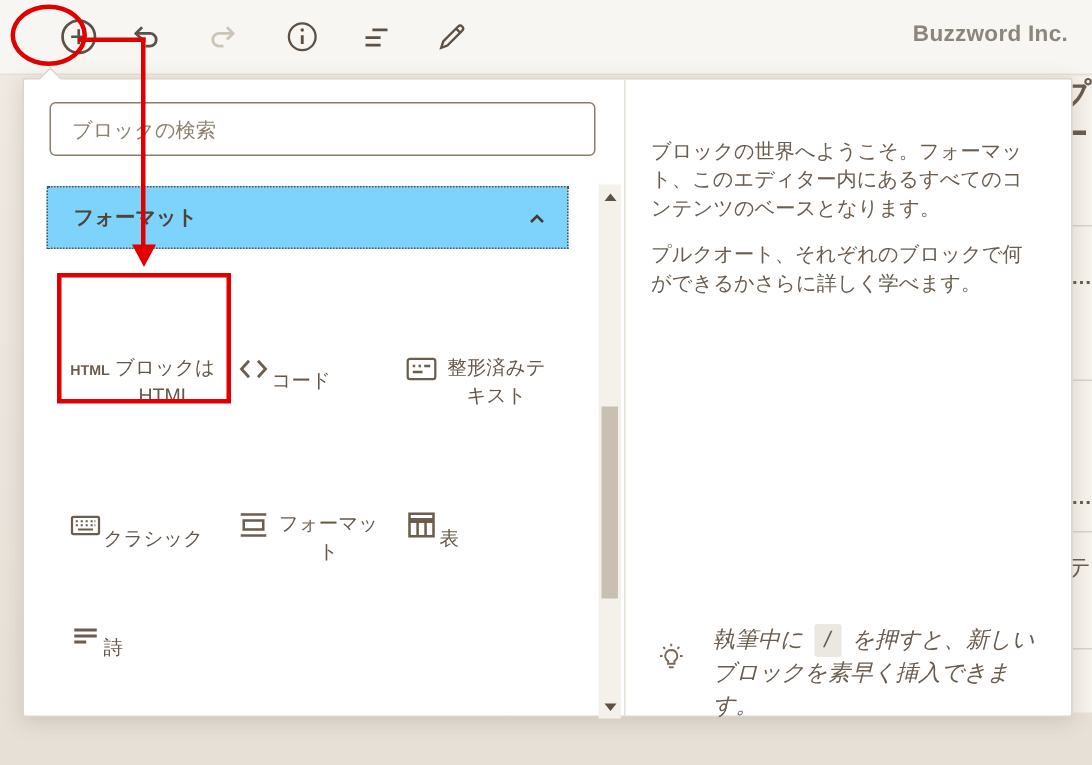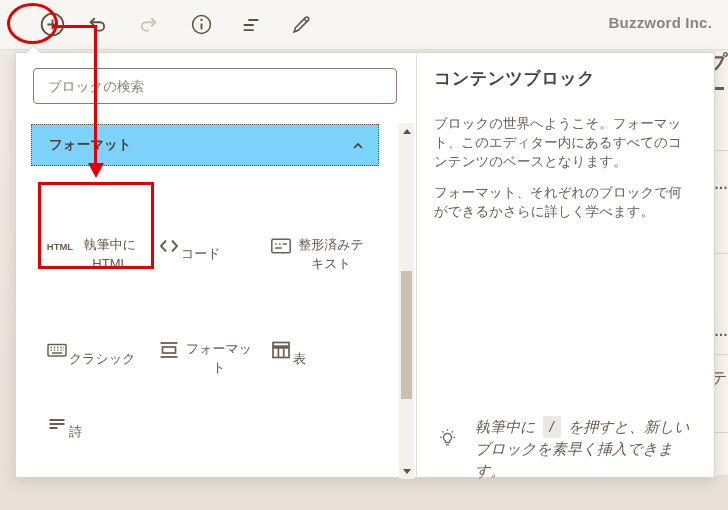--- a/index.html
+++ b/index.html
@@ -208,21 +208,21 @@
       </span>
     </div>
 
     <div class="block-grid">
       <div class="block-item">
         <span class="block-icon">
           <svg width="30" height="14" viewBox="0 0 30 14">
               <text x="15" y="11" text-anchor="middle" font-size="9.5" font-weight="bold" fill="currentColor" font-family="'Liberation Sans',sans-serif">HTML</text>
             </svg>
         </span>
-        <span class="block-label">執筆中に HTML</span>
+        <span class="block-label">ブロックは HTML</span>
       </div>
       <div class="block-item">
         <span class="block-icon">
           <svg width="24" height="24" viewBox="0 0 24 24" fill="none" stroke="currentColor" stroke-width="1.9">
             <path d="M9 6.5 4 12l5 5.5M15 6.5 20 12l-5 5.5"></path>
           </svg>
         </span>
         <span class="block-label">コード</span>
       </div>
       <div class="block-item">
@@ -278,24 +278,23 @@
           <div class="tri-up"></div>
         </div>
       <div class="sb-thumb"></div>
       <div class="sb-arrow down">
           <div class="tri-down"></div>
         </div>
     </div>
   </div>
 
   <div class="desc-panel">
-    <div class="desc-title">コンテンツブロック</div>
     <div class="desc-body">
       <p class="desc-p">ブロックの世界へようこそ。フォーマット、このエディター内にあるすべてのコンテンツのベースとなります。</p>
-      <p class="desc-p">フォーマット、それぞれのブロックで何ができるかさらに詳しく学べます。</p>
+      <p class="desc-p">プルクオート、それぞれのブロックで何ができるかさらに詳しく学べます。</p>
     </div>
     <div class="tip">
       <span class="tip-icon">
         <svg width="21" height="23" viewBox="0 0 24 26" fill="none" stroke="currentColor" stroke-width="1.5">
           <path d="M12 8.2a4.6 4.6 0 0 1 2.4 8.5v2h-4.8v-2A4.6 4.6 0 0 1 12 8.2z"></path>
           <path d="M10.2 21.4h3.6M12 3.4v2M5.9 5.9l1.4 1.4M18.1 5.9l-1.4 1.4M3.4 12.8h2M18.6 12.8h2"></path>
         </svg>
       </span>
       <span class="tip-text">
         <span>執筆中に</span>

